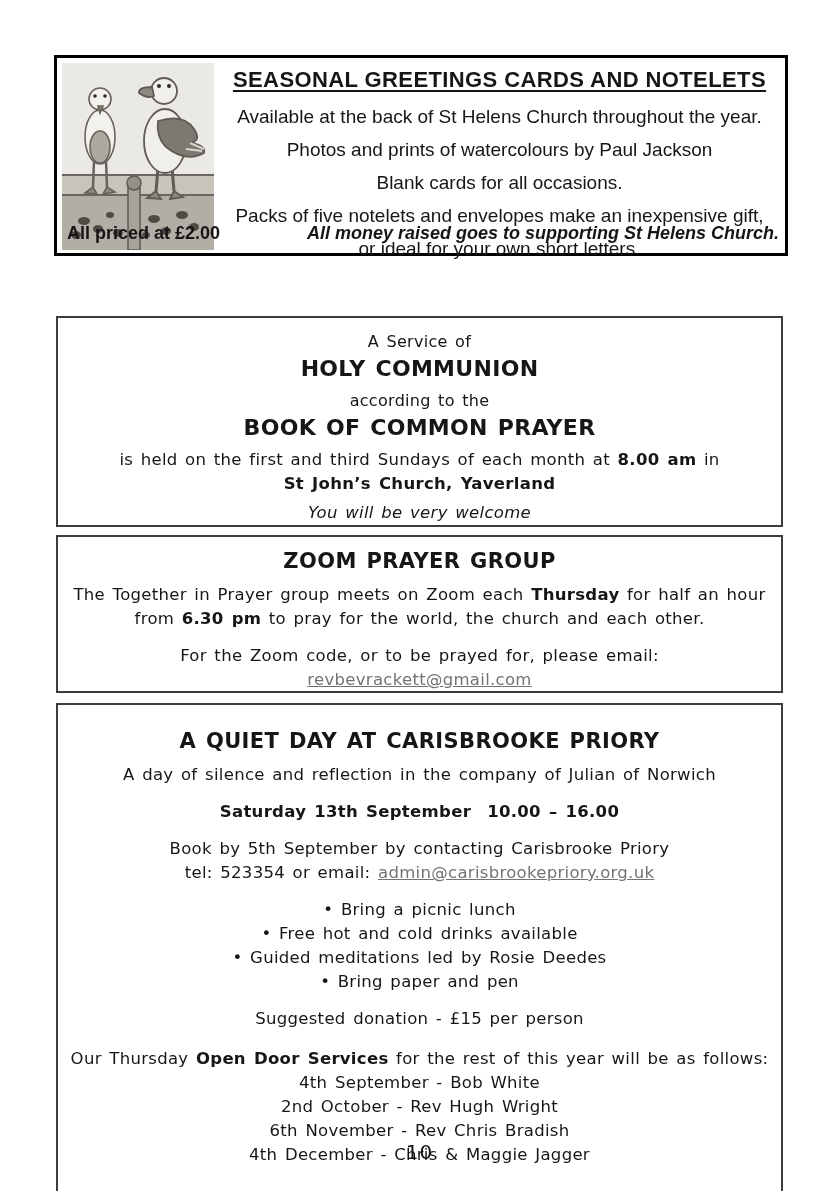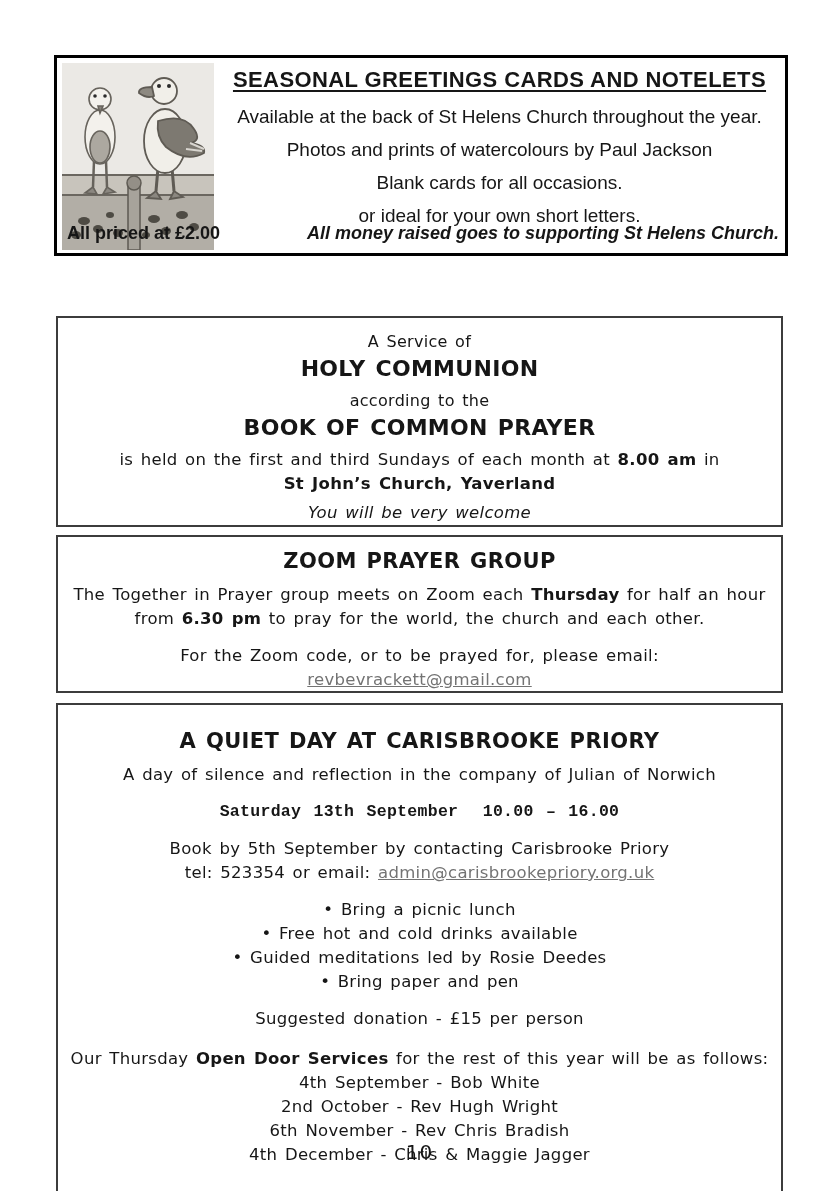--- a/index.html
+++ b/index.html
@@ -15,21 +15,21 @@
   .box4{left:56px;top:703px;width:727px;height:515px;border:2px solid #3c3c3c;text-align:center;padding-top:20px;}
 
   
   .geo{font-family:"DejaVu Sans",sans-serif;letter-spacing:.3px;word-spacing:2px;}
   .geo .body{font-size:16.5px;line-height:24px;}
   .geo h2{font-size:21px;font-weight:bold;margin:4px 0 10px 0;letter-spacing:.4px;}
   .big{font-size:22px;font-weight:bold;line-height:26px;margin:3px 0 7px 0;}
   .small{font-size:16px;line-height:22px;margin:2px 12px;}
   .bold{font-weight:bold;}
   .ital{font-style:italic;}
-  .pre{white-space:pre-wrap;font-family:Liberation Mono, monospace;}
+  .pre{white-space:pre-wrap;}
   .gap{margin-top:13px;}
   .gap2{margin-top:16px;}
   .email{text-decoration:underline;color:#737373;cursor:pointer;}
 
   
   .illus{position:absolute;left:5px;top:5px;width:152px;height:187px;}
   .box1-text{position:absolute;left:160px;right:3px;top:9px;text-align:center;}
   .box1-title{font-size:22px;font-weight:bold;text-decoration:underline;text-decoration-thickness:2px;text-underline-offset:3px;letter-spacing:.4px;margin:0 0 7px 0;}
   .box1-line{font-size:19px;line-height:33px;}
   .box1-bottom{position:absolute;left:10px;right:6px;bottom:9px;display:flex;justify-content:space-between;align-items:baseline;font-size:18px;font-weight:bold;}
@@ -95,20 +95,21 @@
         </g>
         <circle cx="97" cy="23" r="2" fill="#2b2b2b"></circle>
         <circle cx="107" cy="23" r="2" fill="#2b2b2b"></circle>
       </svg>
     </div>
     <div class="box1-text">
       <h1 class="box1-title">SEASONAL GREETINGS CARDS AND NOTELETS</h1>
       <div class="box1-line">Available at the back of St Helens Church throughout the year.</div>
       <div class="box1-line">Photos and prints of watercolours by Paul Jackson</div>
       <div class="box1-line">Blank cards for all occasions.</div>
+      <div class="box1-line">Packs of five notelets and envelopes make an inexpensive gift,</div>
       <div class="box1-line">or ideal for your own short letters.</div>
     </div>
     <div class="box1-bottom">
       <span>All priced at £2.00</span>
       <span class="ital">All money raised goes to supporting St Helens Church.</span>
     </div>
   </section>
 
   <section class="box box2 geo">
     <div class="small">A Service of</div>

